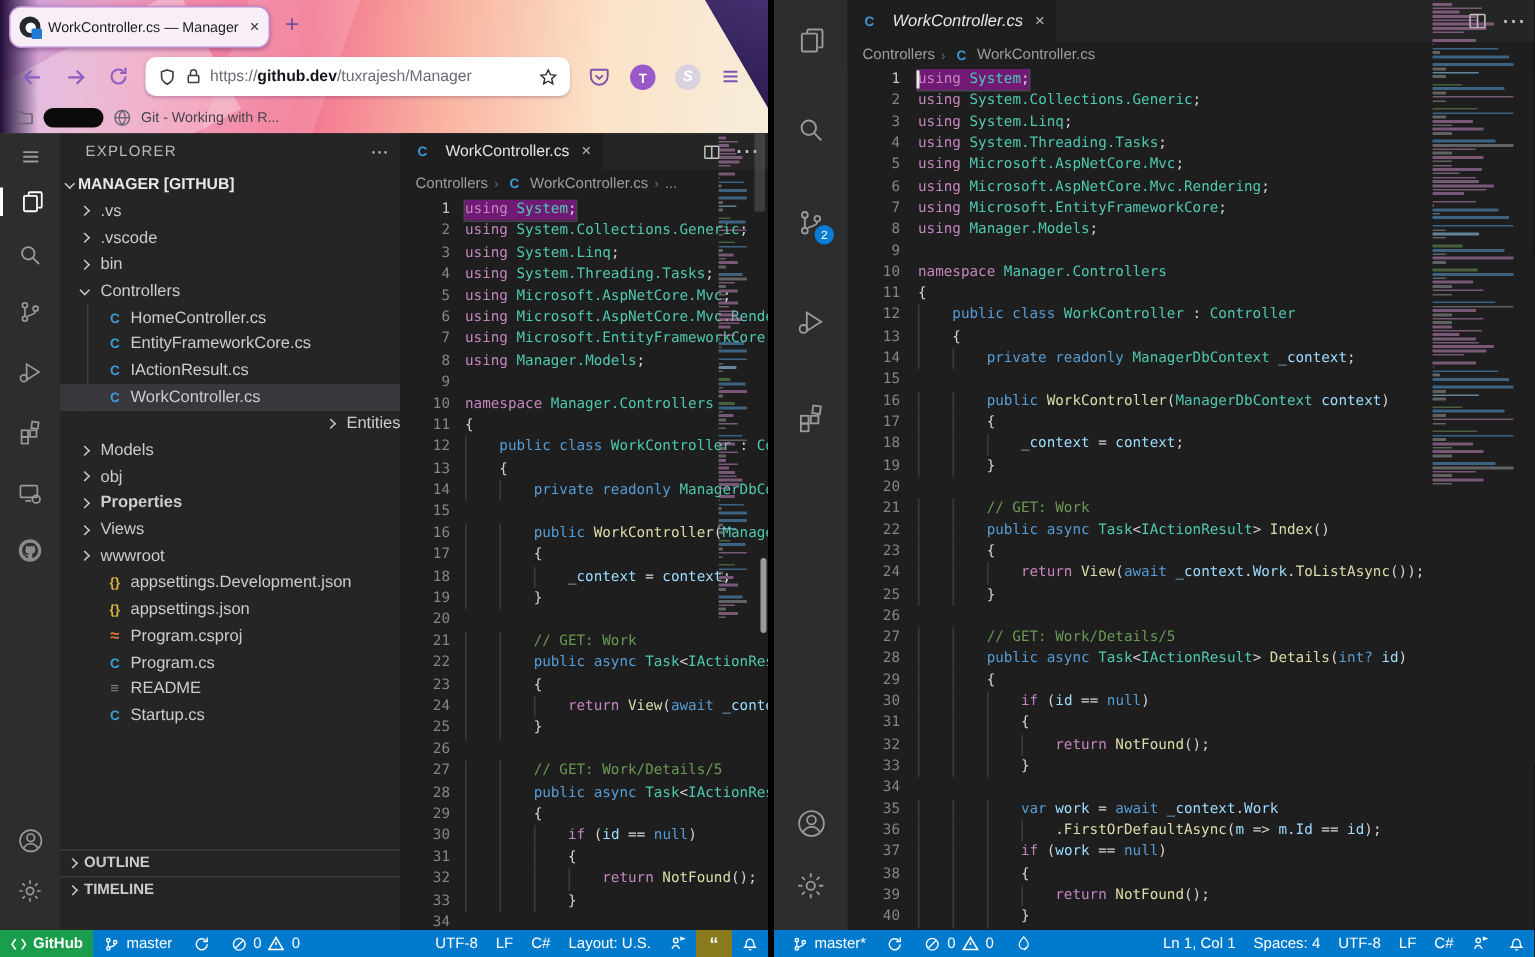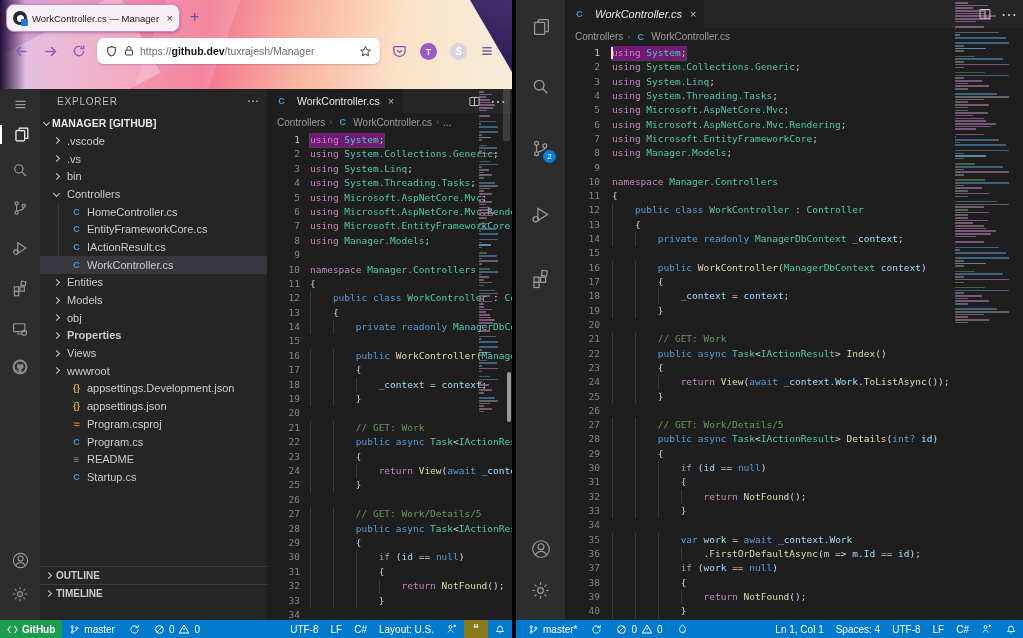--- a/index.html
+++ b/index.html
@@ -188,20 +188,35 @@
         </span>
       <span class="tb-right" id="avatar-t">T</span>
       <span class="tb-right" id="ext-s">S</span>
       <span class="tb-right" id="menu-ic">
         <svg width="14" height="14" viewBox="0 0 24 24" fill="none" stroke="currentColor" stroke-width="2.4">
             <path d="M4 6.5h16M4 12h16M4 17.5h16"></path>
           </svg>
         </span>
     </div>
 
+    <div id="bookmarks-bar">
+      <span class="bm-ic">
+        <svg width="13" height="13" viewBox="0 0 24 24" fill="none" stroke="currentColor" stroke-width="2">
+            <path d="M3 6a1 1 0 011-1h5l2 2h9a1 1 0 011 1v10a1 1 0 01-1 1H4a1 1 0 01-1-1z"></path>
+          </svg>
+        </span>
+      <span id="redacted"></span>
+      <span class="bm-ic">
+        <svg width="13" height="13" viewBox="0 0 24 24" fill="none" stroke="currentColor" stroke-width="1.8">
+            <circle cx="12" cy="12" r="9"></circle>
+            <path d="M3 12h18M12 3c-5 5.5-5 12.5 0 18M12 3c5 5.5 5 12.5 0 18"></path>
+          </svg>
+        </span>
+      <span id="bookmark-label">Git - Working with R...</span>
+    </div>
   </div>
 
   <div id="vscode-web">
     <div class="activitybar" id="lw-activitybar">
       <span class="ab-ic" style="top:8px">
           <svg width="15" height="15" viewBox="0 0 24 24" fill="none" stroke="currentColor" stroke-width="2">
             <path d="M4 7h16M4 12h16M4 17h16"></path>
           </svg>
         </span>
       <span class="ab-ic active" style="top:36px">
@@ -271,25 +286,25 @@
         <span id="explorer-title">EXPLORER</span>
         <span id="explorer-more">⋯</span>
       </div>
       <div id="root-row">
         <span class="chev open"></span>
         <span>MANAGER [GITHUB]</span>
       </div>
       <div id="file-tree">
           <div class="tree-row" style="padding-left: 14px;">
             <span class="chev" style="margin-right: 8px;"></span>
-            <span>.vscode</span>
+            <span>.vs</span>
           </div>
           <div class="tree-row" style="padding-left: 14px;">
             <span class="chev" style="margin-right: 8px;"></span>
-            <span>.vs</span>
+            <span>.vscode</span>
           </div>
           <div class="tree-row" style="padding-left: 14px;">
             <span class="chev" style="margin-right: 8px;"></span>
             <span>bin</span>
           </div>
           <div class="tree-row" style="padding-left: 14px;">
             <span class="chev open" style="margin-right: 8px;"></span>
             <span>Controllers</span>
           </div>
           <div class="tree-row" style="padding-left: 30px;">
@@ -305,21 +320,21 @@
           <div class="tree-row" style="padding-left: 30px;">
             <i class="tree-guide"></i>
             <span class="fic csharp">C</span>
             <span>IActionResult.cs</span>
           </div>
           <div class="tree-row selected" style="padding-left: 30px;">
             <i class="tree-guide"></i>
             <span class="fic csharp">C</span>
             <span>WorkController.cs</span>
           </div>
-          <div class="tree-row" style="padding-left: 14px;">
+          <div class="tree-row" style="padding-left: 14px; justify-content: flex-end;">
             <span class="chev" style="margin-right: 8px;"></span>
             <span>Entities</span>
           </div>
           <div class="tree-row" style="padding-left: 14px;">
             <span class="chev" style="margin-right: 8px;"></span>
             <span>Models</span>
           </div>
           <div class="tree-row" style="padding-left: 14px;">
             <span class="chev" style="margin-right: 8px;"></span>
             <span>obj</span>

